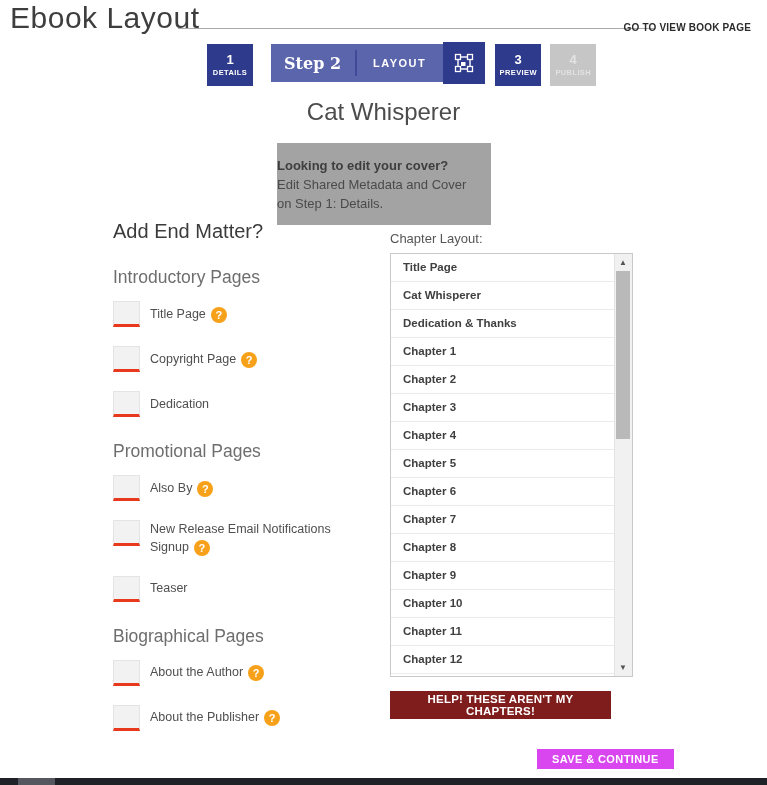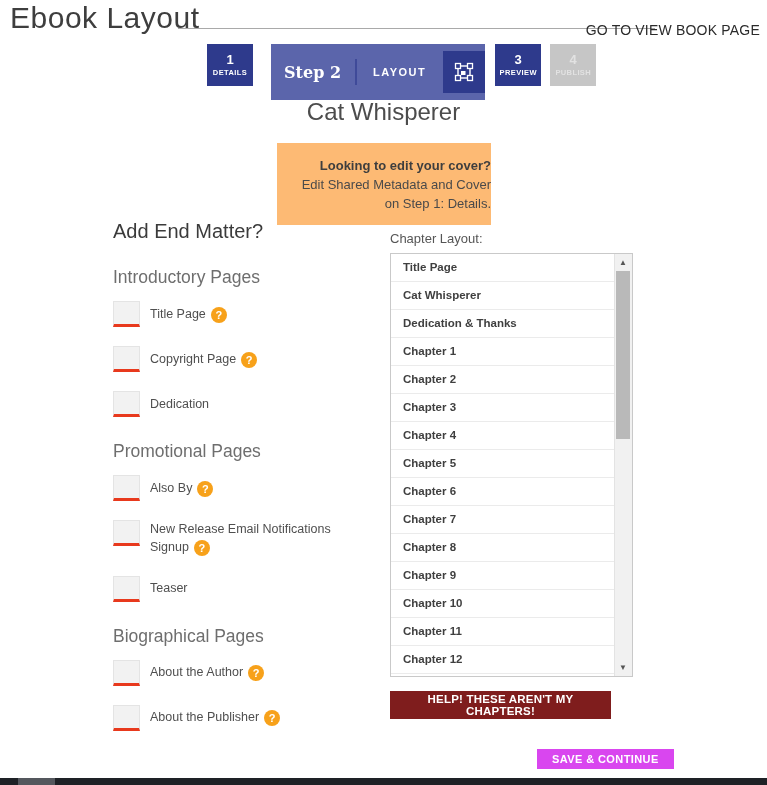--- a/index.html
+++ b/index.html
@@ -3,37 +3,37 @@
 <meta charset="utf-8">
 <style>
   html,body{margin:0;padding:0;}
   body{
     width:767px;height:785px;position:relative;background:#ffffff;
     font-family:"Liberation Sans", sans-serif;overflow:hidden;color:#444;
   }
   
   .page-title{position:absolute;left:10px;top:1px;font-size:30px;font-weight:300;color:#3e3e3e;letter-spacing:.5px;}
   .header-rule{position:absolute;left:178px;top:28px;width:477px;border-top:1px solid #a9a9a9;}
-  .view-book-link{position:absolute;right:7px;top:22px;font-size:14px;font-weight:400;color:#2b2b2b;letter-spacing:.2px;text-decoration:none;cursor:pointer;}
+  .view-book-link{position:absolute;right:16px;top:22px;font-size:10px;font-weight:700;color:#2b2b2b;letter-spacing:.2px;text-decoration:none;cursor:pointer;}
   
   .steps{position:absolute;left:207px;top:44px;display:flex;align-items:stretch;height:42px;}
   .step-box{width:46px;height:42px;display:flex;flex-direction:column;align-items:center;justify-content:center;color:#fff;}
   .step-blue{background:#2e3a8c;}
   .step-gray{background:#c6c6c6;color:#e2e2e2;}
   .step-num{font-size:13px;font-weight:700;line-height:15px;}
   .step-lbl{font-size:7.5px;font-weight:700;letter-spacing:.4px;line-height:11px;}
-  .step2{background:#5b65ab;height:56px;display:flex;align-items:center;margin:0 10px 0 9px;text-align:right;}
+  .step2{background:#5b65ab;height:38px;display:flex;align-items:center;margin:0 10px 0 9px;text-align:right;}
   .step2-prefix{font-family:"DejaVu Serif", serif;font-weight:700;font-size:16px;color:#fff;padding:0 14px 0 13px;}
   .step2-div{width:2px;height:26px;background:#3f4a99;}
   .step2-lbl{font-size:11px;font-weight:700;color:#fff;letter-spacing:1.5px;padding:0 17px 0 16px;}
   .step2-iconbox{width:42px;height:42px;background:#2e3a8c;display:flex;align-items:center;justify-content:center;}
   .gap9{margin-right:9px;}
   
   .book-title{position:absolute;left:0;top:98px;width:767px;text-align:center;font-size:24px;color:#4c4c4c;}
-  .notice{position:absolute;left:277px;top:143px;width:214px;background:#fdba74;padding:13px 0 12px;text-align:right;font-size:13px;line-height:19px;color:#4a4a4a;}
+  .notice{position:absolute;left:277px;top:143px;width:214px;background:#a3a3a3;padding:13px 0 12px;text-align:left;font-size:13px;line-height:19px;color:#4a4a4a;}
   .notice b{color:#3e3e3e;}
   
   .left-col{position:absolute;left:113px;top:220px;width:272px;}
   .end-matter-h{font-size:20px;font-weight:500;color:#3b3b3b;margin:0 0 6px;}
   .section-h{font-size:17.5px;font-weight:400;color:#6e6e6e;margin:24px 0 13px;}
   .row{display:flex;align-items:center;margin-bottom:19px;}
   .row-top{align-items:flex-start;}
   .cb{flex:0 0 auto;width:25px;height:22px;background:#f2f2f2;border:1px solid #e4e4e4;border-bottom:3px solid #e8391d;cursor:pointer;}
   .lblwrap{margin-left:10px;width:212px;line-height:17px;}
   .lbl{font-size:12.5px;color:#4f4f4f;vertical-align:middle;}

